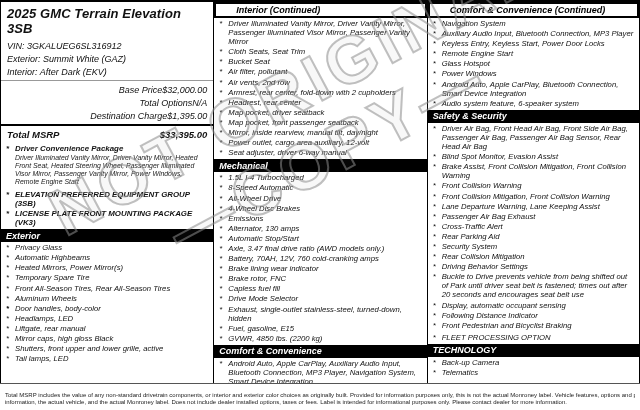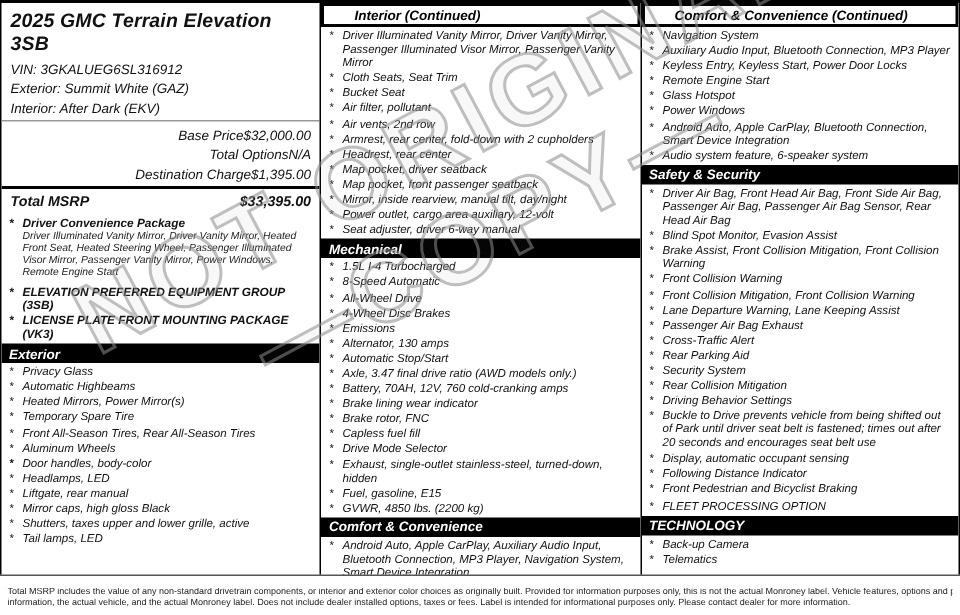--- a/index.html
+++ b/index.html
@@ -105,21 +105,21 @@
             <div class="item"><span class="star">*</span><span>Automatic Highbeams</span></div>
             <div class="item"><span class="star">*</span><span>Heated Mirrors, Power Mirror(s)</span></div>
             <div class="item"><span class="star">*</span><span>Temporary Spare Tire</span></div>
             <div class="item"><span class="star">*</span><span>Front All-Season Tires, Rear All-Season Tires</span></div>
             <div class="item"><span class="star">*</span><span>Aluminum Wheels</span></div>
             <div class="item"><span class="star">*</span></div>
             <div class="item"><span class="star">*</span><span>Door handles, body-color</span></div>
             <div class="item"><span class="star">*</span><span>Headlamps, LED</span></div>
             <div class="item"><span class="star">*</span><span>Liftgate, rear manual</span></div>
             <div class="item"><span class="star">*</span><span>Mirror caps, high gloss Black</span></div>
-            <div class="item"><span class="star">*</span><span>Shutters, taxes upper and lower grille, active</span></div>
+            <div class="item"><span class="star">*</span><span>Shutters, front upper and lower grille, active</span></div>
             <div class="item"><span class="star">*</span><span>Tail lamps, LED</span></div>
           </div>
         </div>
     </div>
 
     <div class="column">
       <div>
           <div class="section">
             <div class="bar outline">Interior (Continued)</div>
             <div class="item"><span class="star">*</span><span>Driver Illuminated Vanity Mirror, Driver Vanity Mirror, Passenger Illuminated Visor Mirror, Passenger Vanity Mirror</span></div>

